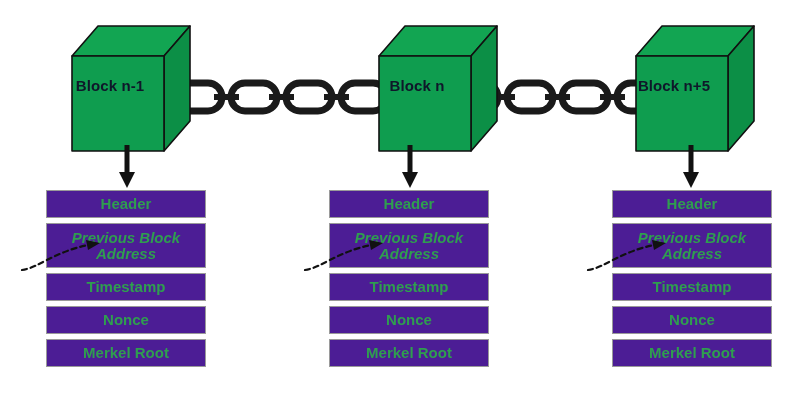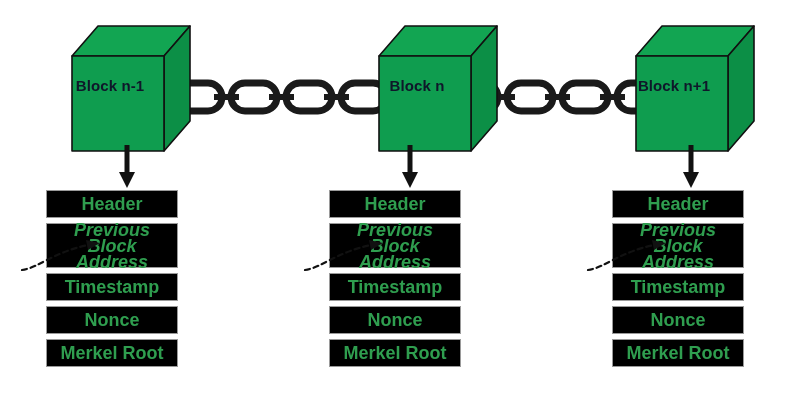--- a/index.html
+++ b/index.html
@@ -58,25 +58,25 @@
     height: 44px;
   }
 
   
   .field-col {
     position: absolute;
     width: 160px;
   }
   .field-box {
     box-sizing: border-box;
-    width: 132px;
+    width: 160px;
     border: 1.4px solid #9a9a9a;
-    background: #000000;
+    background: #4c1d95;
     color: #2f9e4f;
-    font-size: 18px;
+    font-size: 15px;
     font-weight: bold;
     text-align: center;
     display: flex;
     align-items: center;
     justify-content: center;
     line-height: 16px;
     margin-bottom: 5px;
     height: 28px;
   }
   .field-box.two-line {
@@ -143,21 +143,21 @@
     </svg>
     <div class="cube-label">Block n</div>
   </div>
 
   <div class="cube" style="left:636px; top:26px;">
     <svg width="118" height="125" viewBox="0 0 118 125" xmlns="http://www.w3.org/2000/svg">
       <polygon points="0,30 26,0 118,0 92,30" fill="#12a552" stroke="#111111" stroke-width="1.6" stroke-linejoin="round"></polygon>
       <polygon points="92,30 118,0 118,95 92,125" fill="#0c8f46" stroke="#111111" stroke-width="1.6" stroke-linejoin="round"></polygon>
       <rect x="0" y="30" width="92" height="95" fill="#0f9d4f" stroke="#111111" stroke-width="1.6" stroke-linejoin="round"></rect>
     </svg>
-    <div class="cube-label">Block n+1</div>
+    <div class="cube-label">Block n+5</div>
   </div>
 
   <svg class="down-arrow" style="left:118px; top:145px;" viewBox="0 0 18 44" xmlns="http://www.w3.org/2000/svg">
     <line x1="9" y1="0" x2="9" y2="30" stroke="#111111" stroke-width="5"></line>
     <polygon points="9,43 1,27 17,27" fill="#111111"></polygon>
   </svg>
   <svg class="down-arrow" style="left:401px; top:145px;" viewBox="0 0 18 44" xmlns="http://www.w3.org/2000/svg">
     <line x1="9" y1="0" x2="9" y2="30" stroke="#111111" stroke-width="5"></line>
     <polygon points="9,43 1,27 17,27" fill="#111111"></polygon>
   </svg>

